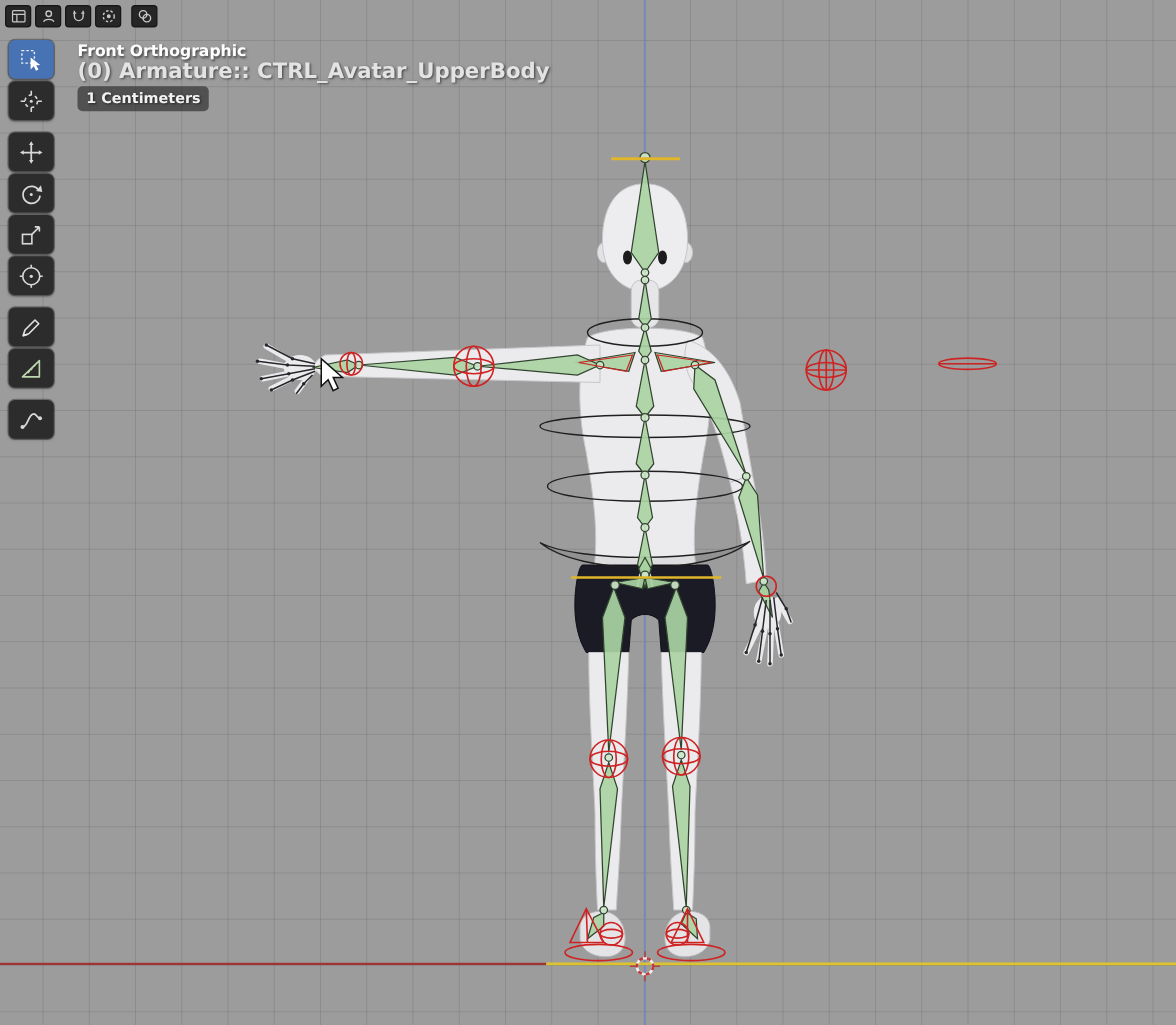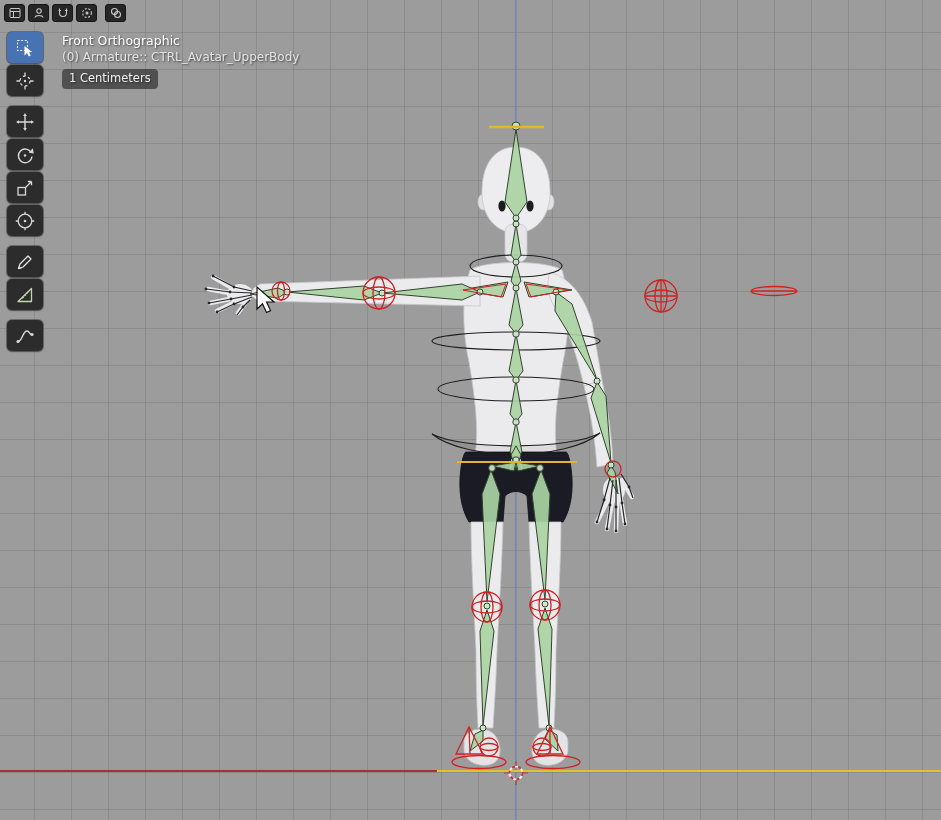--- a/index.html
+++ b/index.html
@@ -24,22 +24,23 @@
   .tb-icon{
     width:19px;height:16px;background:#262626;border:1px solid #161616;border-radius:3px;
     display:flex;align-items:center;justify-content:center;cursor:pointer;
   }
   .tb-icon.spaced{margin-left:5px;}
   
   .vp-header{
     position:absolute;left:62px;top:32px;z-index:25;
     color:#ffffff;font-size:12.5px;line-height:17px;
     text-shadow:1px 1px 2px rgba(0,0,0,.55);
-  }
-  .vp-line2{color:#e3e3e3;font-size:12px;text-align:center;}
+    font-weight:bold;
+  }
+  .vp-line2{color:#e3e3e3;font-size:17px;text-align:center;}
   .vp-chip{
     display:inline-block;background:rgba(28,28,28,.58);color:#f2f2f2;
     font-size:11.5px;padding:1px 7px 2px;border-radius:4px;margin-top:3px;
   }
   
   .toolbar{position:absolute;left:7px;top:32px;display:flex;flex-direction:column;z-index:25;}
   .tool-btn{
     width:36px;height:31px;background:#2c2c2c;border:none;border-radius:5px;
     margin-bottom:2px;display:flex;align-items:center;justify-content:center;
     padding:0;box-shadow:0 0 0 1px rgba(0,0,0,.3), 0 1px 2px rgba(0,0,0,.25);cursor:pointer;

